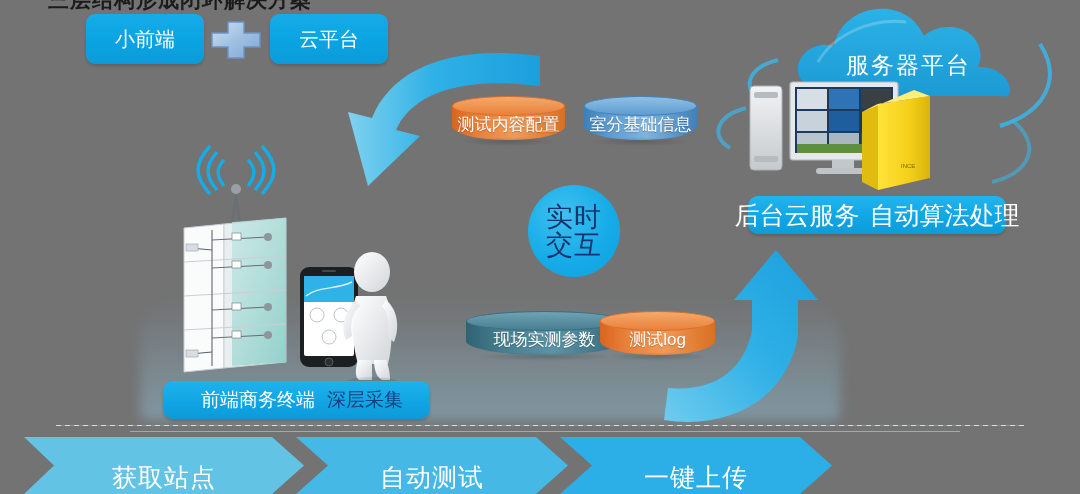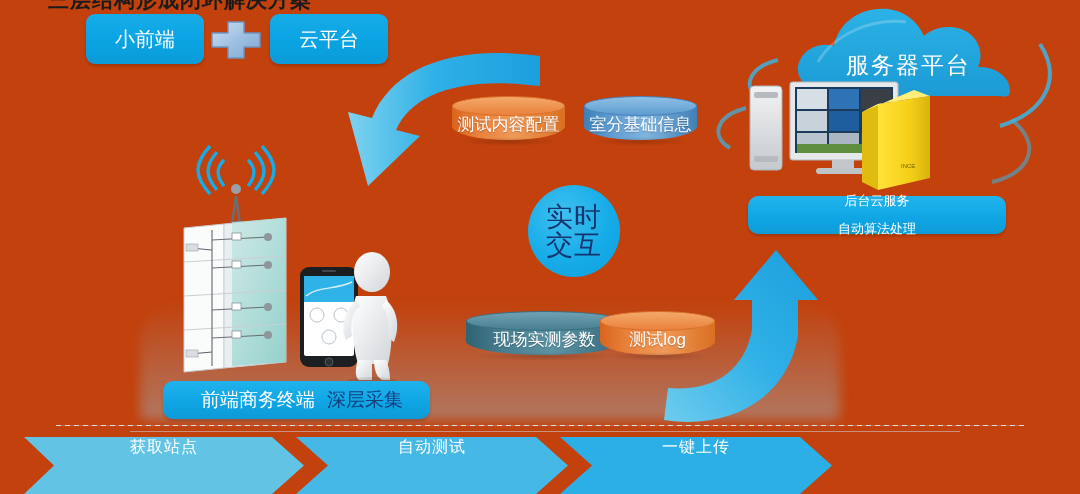--- a/index.html
+++ b/index.html
@@ -4,21 +4,21 @@
 <style>
   html,body{margin:0;padding:0;background:#ffffff;}
   body{
     font-family:"Liberation Sans","DejaVu Sans",sans-serif;
     -webkit-font-smoothing:antialiased;
   }
   #canvas{
     position:relative;
     width:1080px;height:494px;
     overflow:hidden;
-    background:#c2410c;
+    background:#737373;
   }
   
   .bg-wash{
     position:absolute;left:140px;top:300px;width:700px;height:120px;
     background:linear-gradient(180deg,rgba(160,215,240,0) 0%,rgba(150,210,238,.38) 100%);
     border-radius:40px 40px 6px 6px;
     filter:blur(6px);
     pointer-events:none;
   }
   .divider{
@@ -59,23 +59,22 @@
     left:163px;top:381px;width:256px;height:38px;border-radius:10px;
     font-size:19px;gap:12px;
     background:linear-gradient(180deg,#1FB2EC 0%,#0EA4E4 60%,#0E9AD6 100%);
     padding-left:11px;
   }
   #pill-terminal .dark{color:#143E7C;}
 
   
   #pill-cloudsvc{
     left:748px;top:196px;width:258px;height:38px;border-radius:10px;
-    font-size:13px;gap:10px;
+    font-size:25px;gap:10px;
     background:linear-gradient(180deg,#22B4ED 0%,#0FA5E4 60%,#0E9CD8 100%);
-    flex-direction:column;
   }
 
   
   .cyl{position:absolute;}
   .cyl .body{
     position:absolute;left:0;top:10px;width:100%;height:calc(100% - 10px);
     border-radius:0 0 50% 50%/0 0 14px 14px;
   }
   .cyl .top{
     position:absolute;left:0;top:0;width:100%;height:20px;
@@ -118,22 +117,22 @@
     color:#16346E;font-size:27px;font-weight:normal;letter-spacing:1px;
   }
 
   
   svg.art{position:absolute;left:0;top:0;width:1080px;height:494px;pointer-events:none;}
 
   
   #process{position:absolute;left:24px;top:437px;width:1032px;height:57px;}
   .chev{
     position:absolute;top:0;height:57px;
-    display:flex;align-items:flex-start;justify-content:center;
-    color:#ffffff;font-size:16px;white-space:nowrap;
+    display:flex;align-items:flex-end;justify-content:center;
+    color:#ffffff;font-size:25px;white-space:nowrap;
     letter-spacing:1px;
   }
   .chev span{position:relative;z-index:2;}
   .chev.c0{left:0;width:280px;background:#63C3E4;
     clip-path:polygon(0 0, 248px 0, 280px 50%, 248px 100%, 0 100%, 30px 50%);}
   .chev.c1{left:272px;width:272px;background:#45B8E6;
     clip-path:polygon(0 0, 240px 0, 272px 50%, 240px 100%, 0 100%, 32px 50%);}
   .chev.c2{left:536px;width:272px;background:#2BAFE6;
     clip-path:polygon(0 0, 240px 0, 272px 50%, 240px 100%, 0 100%, 32px 50%);}
   .chev.c3{left:800px;width:232px;background:#1AA3E2;

